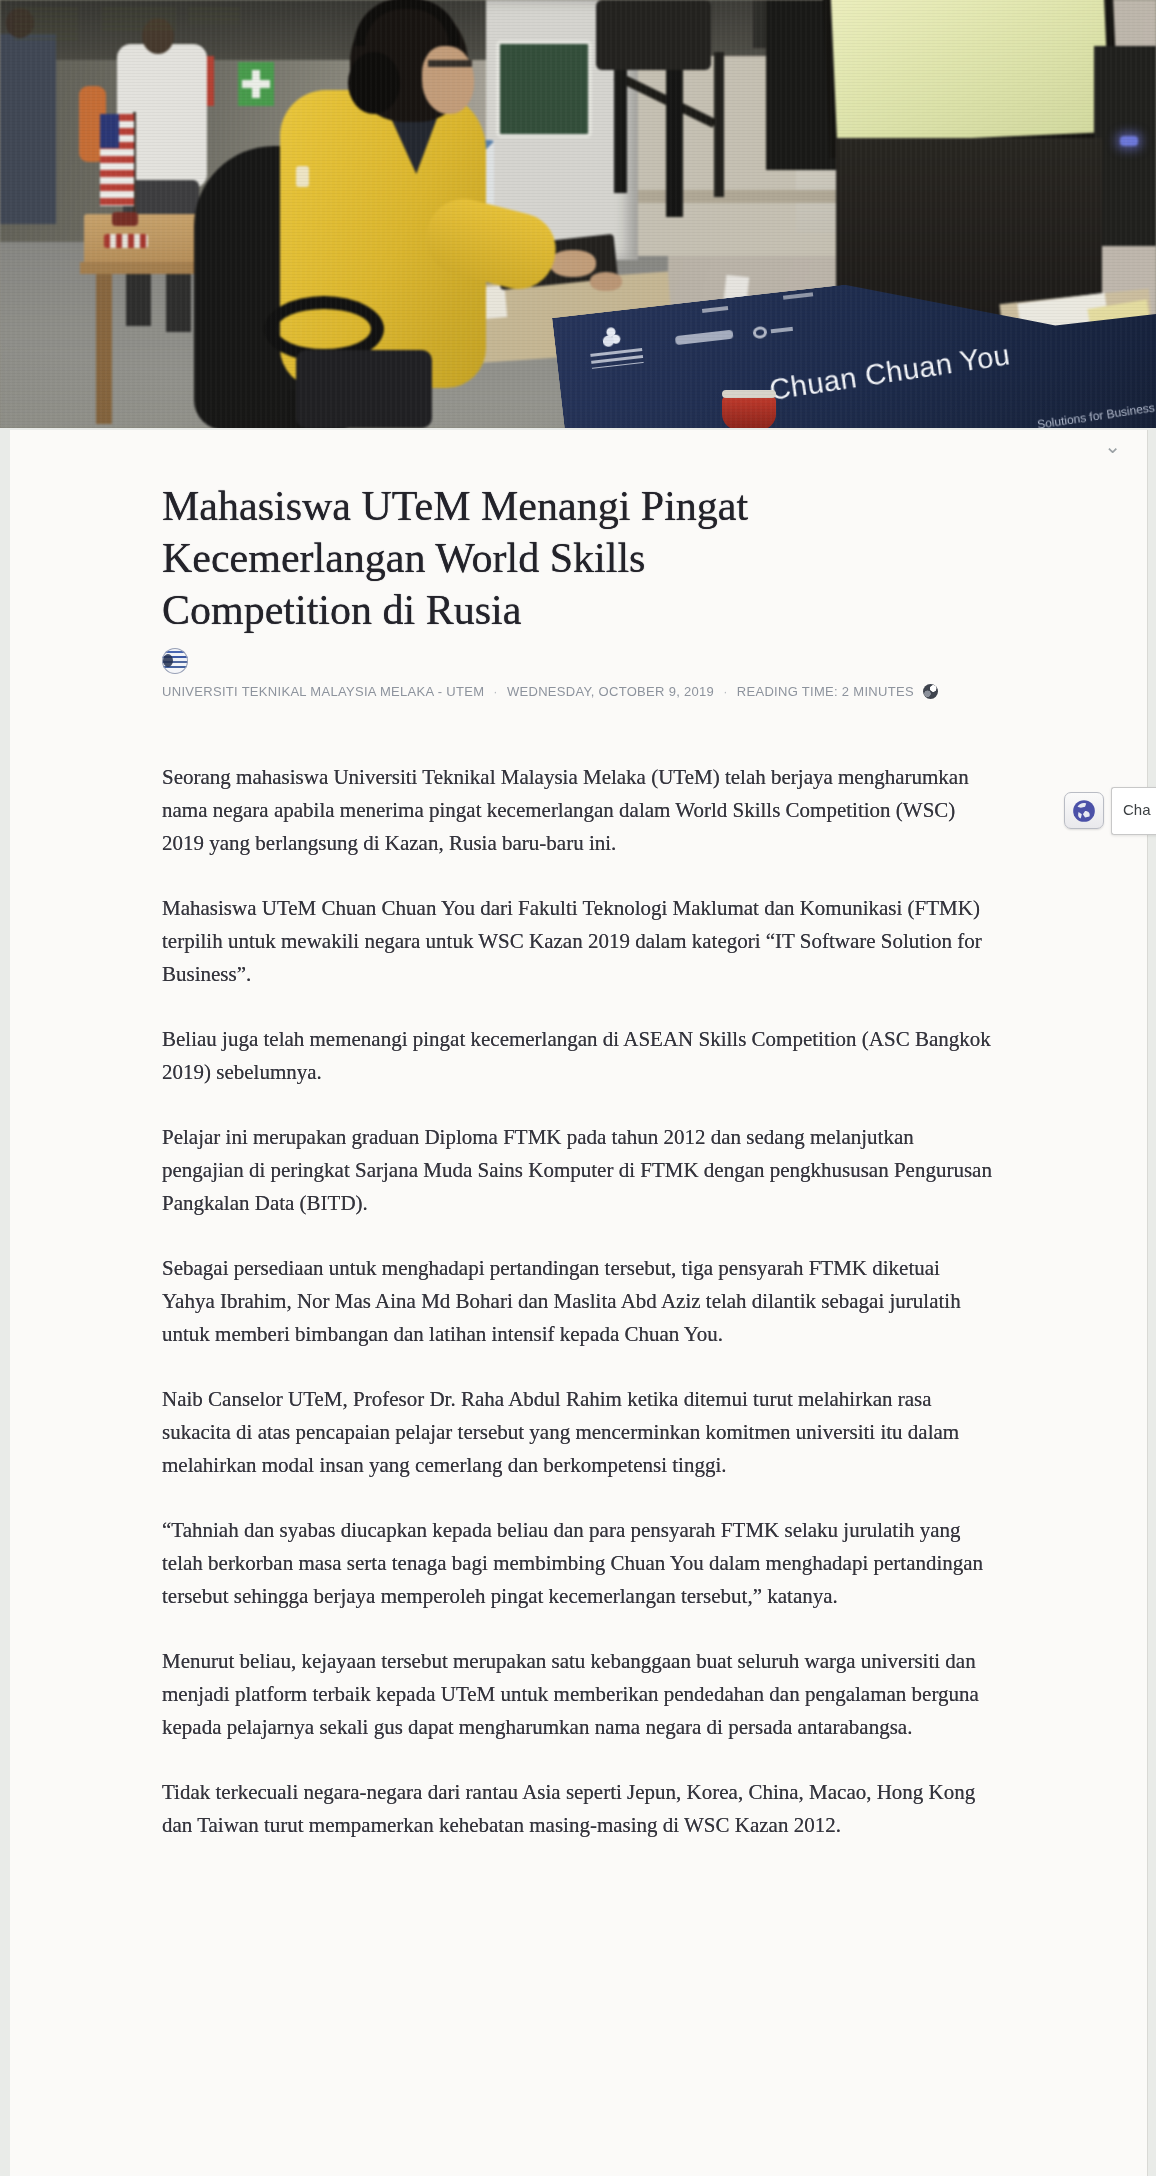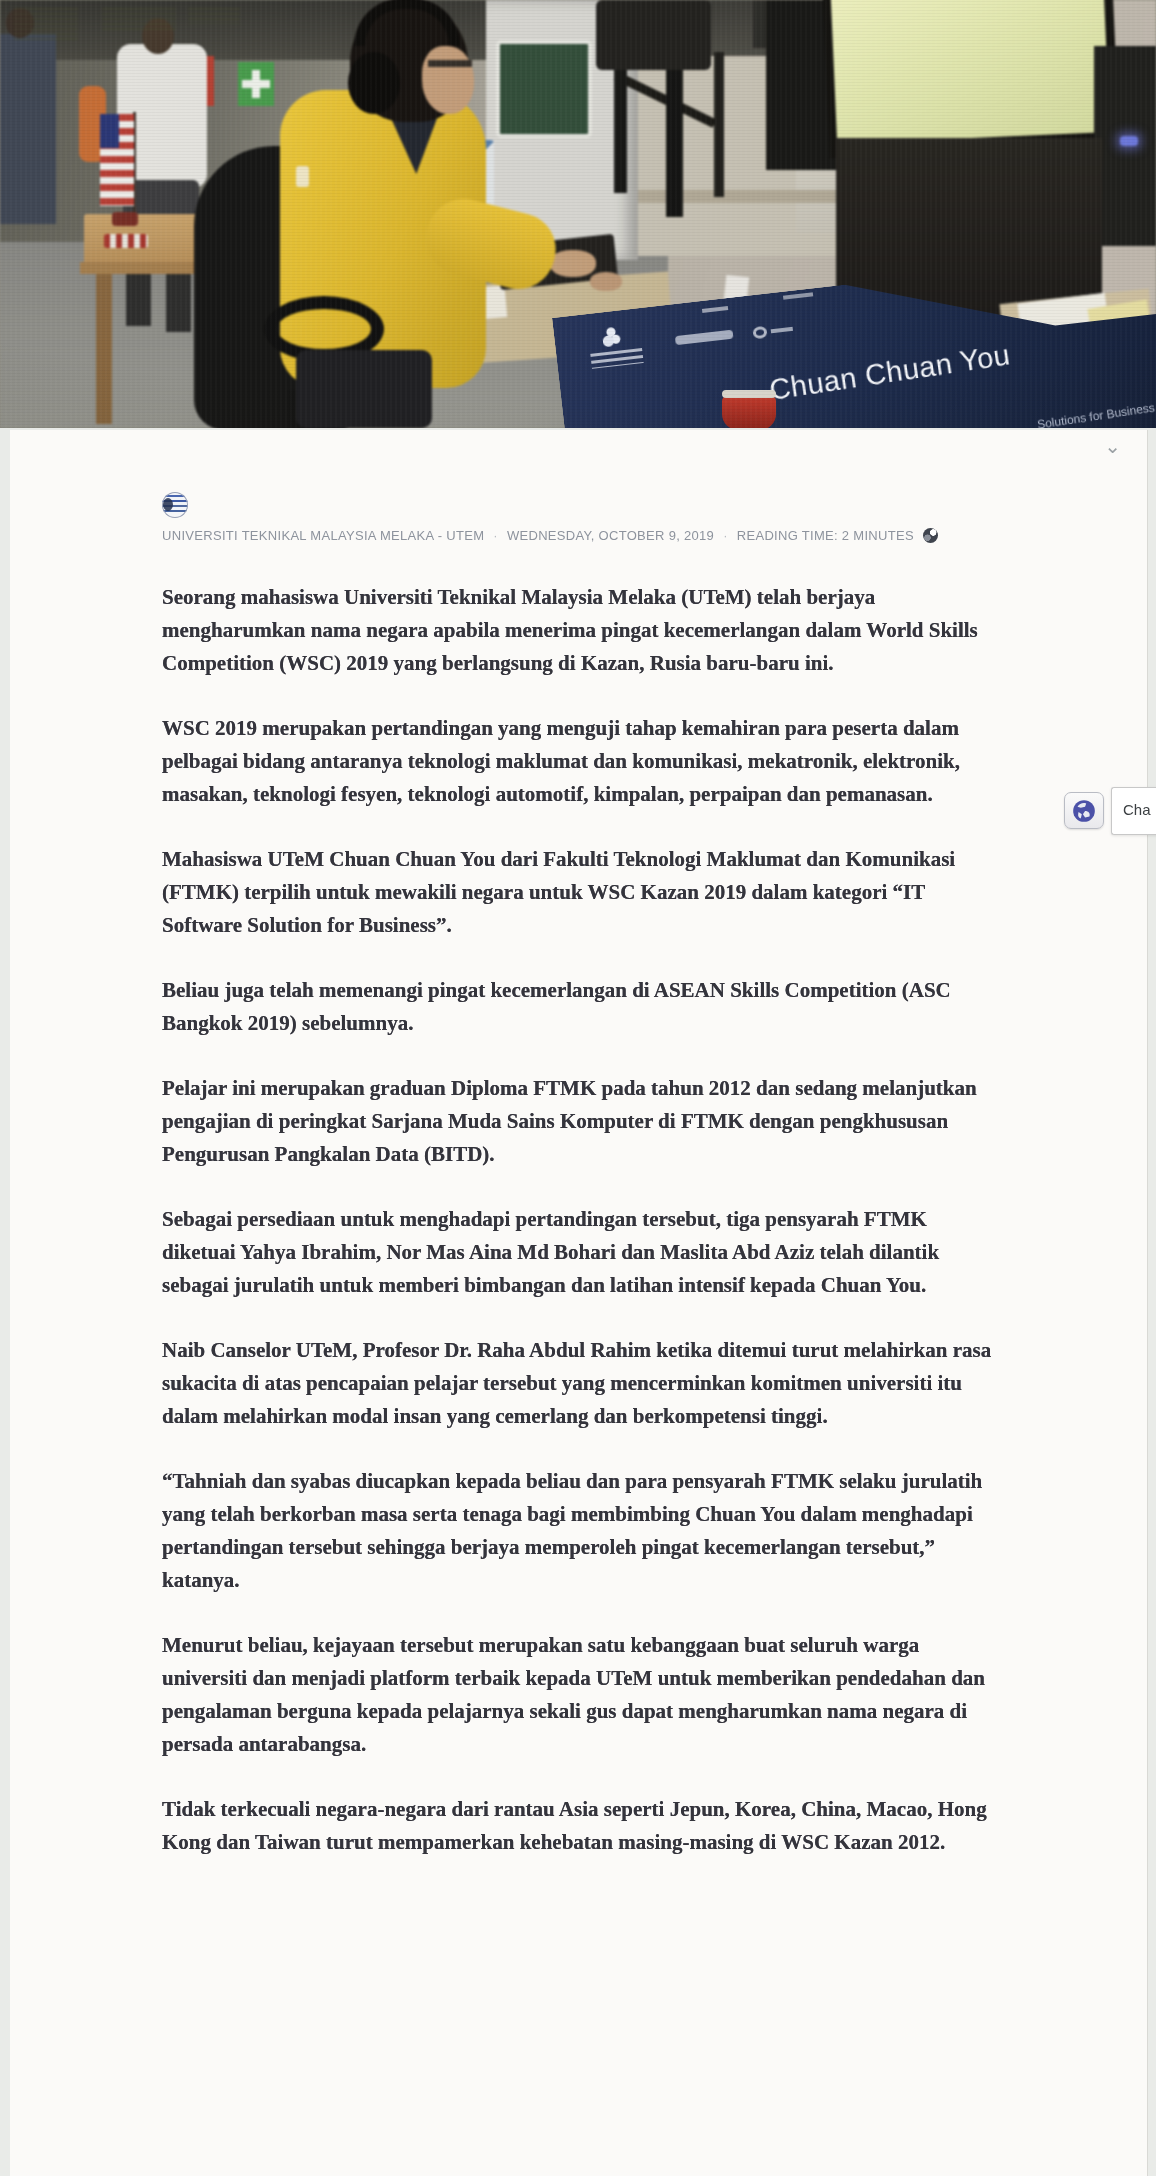--- a/index.html
+++ b/index.html
@@ -100,21 +100,21 @@
   
   .card{position:absolute;left:10px;top:430px;width:1138px;height:1746px;background:#fbfaf8;border-right:1px solid #d9d9d5;box-sizing:border-box;}
   .chevron{position:absolute;top:6px;right:26px;color:#9aa0a4;font:400 20px/20px "DejaVu Sans",sans-serif;cursor:pointer;}
   .article{padding:50px 140px 0 152px;}
   .title{margin:0;max-width:700px;font-family:"Liberation Serif",serif;font-weight:400;font-size:42px;line-height:52px;color:#23232a;text-shadow:0 0 .8px rgba(20,20,30,.9);}
   .avatar{position:relative;margin-top:12px;width:26px;height:26px;border-radius:50%;overflow:hidden;background:linear-gradient(180deg,#f2f4f8 0 3px,#4a67b0 3px 5px,#f2f4f8 5px 8px,#3c59a4 8px 10px,#eef1f6 10px 13px,#51699f 13px 15px,#f2f4f8 15px 18px,#46639f 18px 20px,#f5f6f9 20px);box-shadow:inset 0 0 0 1px #99a1b6;}
   .avatar::before{content:"";position:absolute;left:1px;top:6px;width:10px;height:13px;background:#23304f;border-radius:50%;opacity:.85;}
   .meta{margin-top:10px;display:flex;gap:9px;font-size:13px;letter-spacing:.3px;color:#8d939d;white-space:nowrap;}
   .meta .dot{color:#b8bcc2;}
   .meta-globe{width:15px;height:15px;border-radius:50%;background:radial-gradient(circle at 68% 30%,#ffffff 0 3px,transparent 3.5px),radial-gradient(circle at 30% 65%,#8b909a 0 3px,transparent 3.5px),#3f444e;flex:0 0 auto;}
-  .body{margin-top:38px;font-weight:bold;}
+  .body{margin-top:62px;}
   .body p{font-family:"Liberation Serif",serif;font-size:21px;line-height:33px;margin:0 0 32px;max-width:835px;color:#34343c;text-shadow:0 0 .6px rgba(40,40,55,.75);}
 
   
   .lang-widget{position:absolute;left:1064px;top:792px;display:flex;align-items:flex-start;gap:7px;z-index:20;}
   .globe-btn{width:40px;height:37px;border:1px solid #b9bcc4;border-radius:7px;background:linear-gradient(#fafafa,#e9e9ec);display:flex;align-items:center;justify-content:center;padding:0;cursor:pointer;box-shadow:0 1px 2px rgba(0,0,0,.12);}
   .lang-tip{margin-top:-5px;width:60px;height:48px;background:#ffffff;border:1px solid #c8c8c8;border-right:none;border-radius:3px 0 0 3px;box-shadow:0 1px 3px rgba(0,0,0,.1);box-sizing:border-box;padding:13px 0 0 11px;font-size:15px;color:#3c4043;}
 </style>
 </head>
 <body>
 
@@ -203,32 +203,32 @@
       <div class="b-name">Chuan Chuan You</div>
       <div class="b-sub">Solutions for Business</div>
     </div>
     <i class="cup"></i>
     <div class="hero-grain"></div>
   </div>
 
   <div class="card">
     <span class="chevron">⌄</span>
     <article class="article">
+      <h1 class="title">Mahasiswa UTeM Menangi Pingat Kecemerlangan World Skills Competition di Rusia</h1>
       <div class="avatar"></div>
       <div class="meta">
         <span>UNIVERSITI TEKNIKAL MALAYSIA MELAKA - UTEM</span>
         <span class="dot">·</span>
         <span>WEDNESDAY, OCTOBER 9, 2019</span>
         <span class="dot">·</span>
         <span>READING TIME: 2 MINUTES</span>
         <span class="meta-globe"></span>
       </div>
       <div class="body">
           <p>Seorang mahasiswa Universiti Teknikal Malaysia Melaka (UTeM) telah berjaya mengharumkan nama negara apabila menerima pingat kecemerlangan dalam World Skills Competition (WSC) 2019 yang berlangsung di Kazan, Rusia baru-baru ini.</p>
-          <p>WSC 2019 merupakan pertandingan yang menguji tahap kemahiran para peserta dalam pelbagai bidang antaranya teknologi maklumat dan komunikasi, mekatronik, elektronik, masakan, teknologi fesyen, teknologi automotif, kimpalan, perpaipan dan pemanasan.</p>
           <p>Mahasiswa UTeM Chuan Chuan You dari Fakulti Teknologi Maklumat dan Komunikasi (FTMK) terpilih untuk mewakili negara untuk WSC Kazan 2019 dalam kategori “IT Software Solution for Business”.</p>
           <p>Beliau juga telah memenangi pingat kecemerlangan di ASEAN Skills Competition (ASC Bangkok 2019) sebelumnya.</p>
           <p>Pelajar ini merupakan graduan Diploma FTMK pada tahun 2012 dan sedang melanjutkan pengajian di peringkat Sarjana Muda Sains Komputer di FTMK dengan pengkhususan Pengurusan Pangkalan Data (BITD).</p>
           <p>Sebagai persediaan untuk menghadapi pertandingan tersebut, tiga pensyarah FTMK diketuai Yahya Ibrahim, Nor Mas Aina Md Bohari dan Maslita Abd Aziz telah dilantik sebagai jurulatih untuk memberi bimbangan dan latihan intensif kepada Chuan You.</p>
           <p>Naib Canselor UTeM, Profesor Dr. Raha Abdul Rahim ketika ditemui turut melahirkan rasa sukacita di atas pencapaian pelajar tersebut yang mencerminkan komitmen universiti itu dalam melahirkan modal insan yang cemerlang dan berkompetensi tinggi.</p>
           <p>“Tahniah dan syabas diucapkan kepada beliau dan para pensyarah FTMK selaku jurulatih yang telah berkorban masa serta tenaga bagi membimbing Chuan You dalam menghadapi pertandingan tersebut sehingga berjaya memperoleh pingat kecemerlangan tersebut,” katanya.</p>
           <p>Menurut beliau, kejayaan tersebut merupakan satu kebanggaan buat seluruh warga universiti dan menjadi platform terbaik kepada UTeM untuk memberikan pendedahan dan pengalaman berguna kepada pelajarnya sekali gus dapat mengharumkan nama negara di persada antarabangsa.</p>
           <p>Tidak terkecuali negara-negara dari rantau Asia seperti Jepun, Korea, China, Macao, Hong Kong dan Taiwan turut mempamerkan kehebatan masing-masing di WSC Kazan 2012.</p>
         </div>
     </article>

